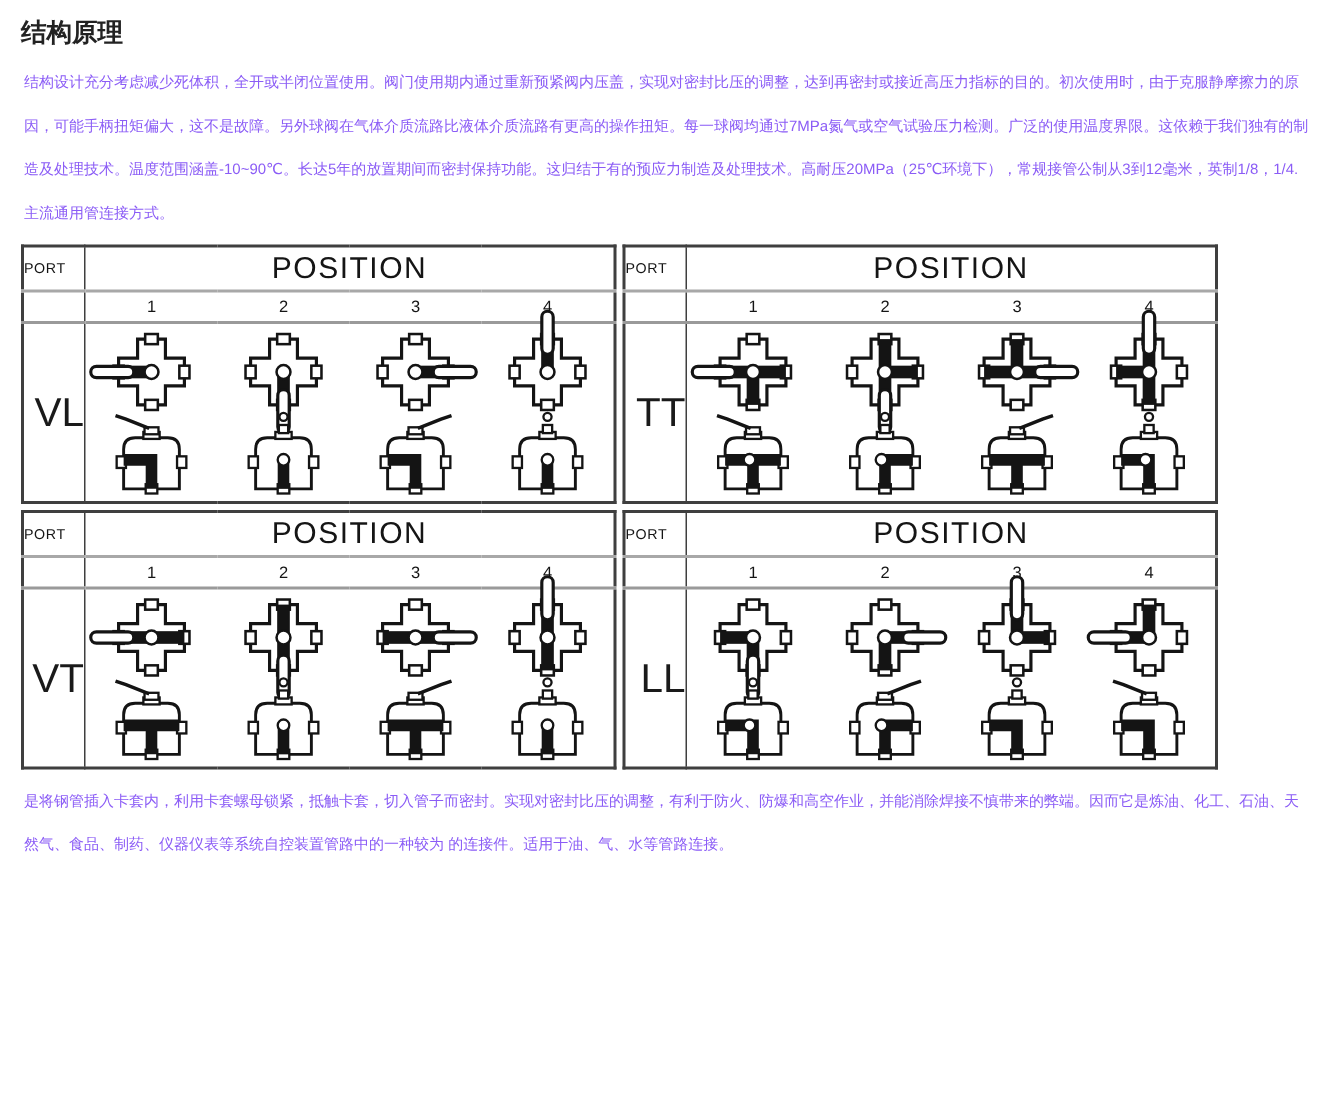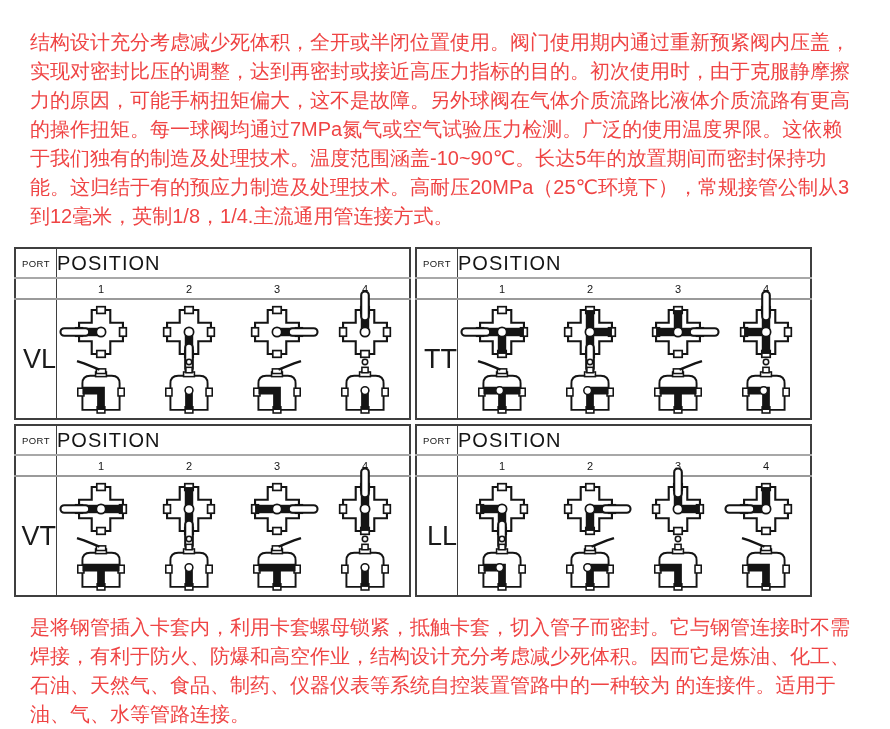--- a/index.html
+++ b/index.html
@@ -2,47 +2,48 @@
 <html><head>
 <meta charset="utf-8">
 <style>
   html,body{margin:0;padding:0;background:#fff;}
   .page{
     width:890px;height:729px;box-sizing:border-box;
     padding:12px 14px 0 14px;overflow:hidden;background:#fff;
     font-family:"Liberation Sans","DejaVu Sans",sans-serif;
   }
   h2.sec-title{font-size:17px;font-weight:700;color:#222;margin:0 0 9px 0;line-height:20px;}
-  p.body-text{margin:16px;font-size:20px;line-height:29px;color:#ef4444;}
+  p.body-text{margin:2px;font-size:10px;line-height:29px;color:#8b5cf6;}
   .tables-grid{
     display:flex;flex-wrap:wrap;gap:4px;width:800px;margin:6px 0 7px 0;
   }
   table.ptable{border-collapse:collapse;border:2px solid #3f3f3f;background:#fff;table-layout:fixed;}
   table.ptable td{padding:0;}
   td.port-h{
-    width:40px;height:28px;font-size:9.5px;letter-spacing:.4px;text-align:center;
+    width:40px;height:28px;font-size:9.5px;letter-spacing:.4px;text-align:left;
     color:#151515;border-right:1.5px solid #3f3f3f;border-bottom:2px solid #a8a8a8;
   }
   td.pos-h{
-    height:28px;text-align:left;font-size:20px;letter-spacing:1px;color:#151515;
+    height:28px;text-align:center;font-size:20px;letter-spacing:1px;color:#151515;
     border-bottom:2px solid #a8a8a8;font-weight:400;
   }
   td.spacer{height:19px;border-right:1.5px solid #3f3f3f;border-bottom:2px solid #9a9a9a;}
   td.num{width:88px;height:19px;text-align:center;font-size:11px;color:#151515;border-bottom:2px solid #9a9a9a;}
   td.plabel{font-size:27px;text-align:right;color:#1a1a1a;border-right:1.5px solid #3f3f3f;}
   td.dcell{height:118px;vertical-align:middle;}
   .dstack{display:flex;flex-direction:column;align-items:center;justify-content:center;gap:6px;height:118px;}
   svg{overflow:visible;display:block;}
   .sec2{margin-top:2px;}
 </style>
 </head>
 <body>
 
 <div class="page">
 
+  <h2 class="sec-title">结构原理</h2>
   <p class="body-text">结构设计充分考虑减少死体积，全开或半闭位置使用。阀门使用期内通过重新预紧阀内压盖，实现对密封比压的调整，达到再密封或接近高压力指标的目的。初次使用时，由于克服静摩擦力的原因，可能手柄扭矩偏大，这不是故障。另外球阀在气体介质流路比液体介质流路有更高的操作扭矩。每一球阀均通过7MPa氮气或空气试验压力检测。广泛的使用温度界限。这依赖于我们独有的制造及处理技术。温度范围涵盖-10~90℃。长达5年的放置期间而密封保持功能。这归结于有的预应力制造及处理技术。高耐压20MPa（25℃环境下），常规接管公制从3到12毫米，英制1/8，1/4.主流通用管连接方式。</p>
 
   <div class="tables-grid">
       <table class="ptable">
         <tbody>
           <tr>
             <td class="port-h">PORT</td>
             <td class="pos-h" colspan="4">POSITION</td>
           </tr>
           <tr>
@@ -739,15 +740,15 @@
                     <path d="M30,6 L10,-2 L1,-5" fill="none" stroke="#141414" stroke-width="3"></path>
                   </svg>
                 </div>
               </div>
             </td>
           </tr>
         </tbody>
       </table>
     </div>
 
-  <p class="body-text">是将钢管插入卡套内，利用卡套螺母锁紧，抵触卡套，切入管子而密封。它与钢管连接时不需焊接，有利于防火、防爆和高空作业，结构设计充分考虑减少死体积。因而它是炼油、化工、石油、天然气、食品、制药、仪器仪表等系统自控装置管路中的一种较为 的连接件。适用于油、气、水等管路连接。</p>
+  <p class="body-text">是将钢管插入卡套内，利用卡套螺母锁紧，抵触卡套，切入管子而密封。实现对密封比压的调整，有利于防火、防爆和高空作业，并能消除焊接不慎带来的弊端。因而它是炼油、化工、石油、天然气、食品、制药、仪器仪表等系统自控装置管路中的一种较为 的连接件。适用于油、气、水等管路连接。</p>
 
 </div>
 
 </body></html>

